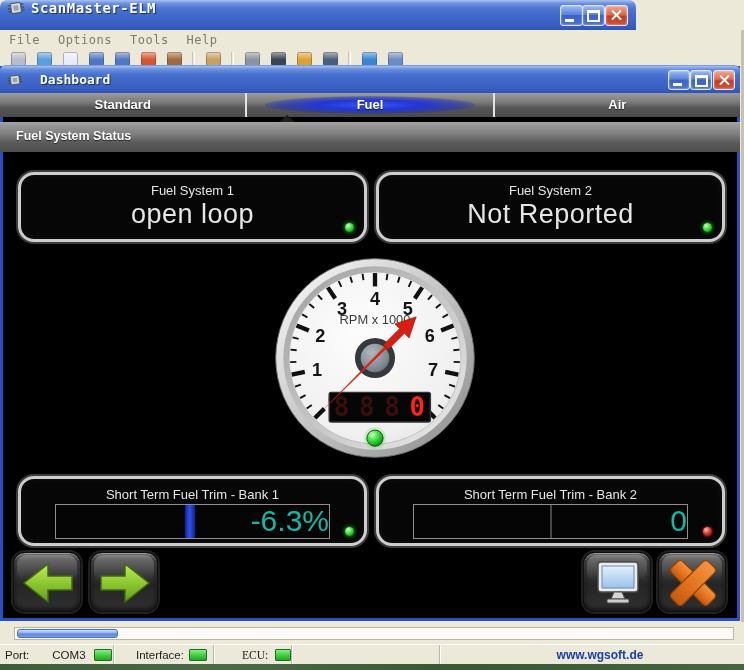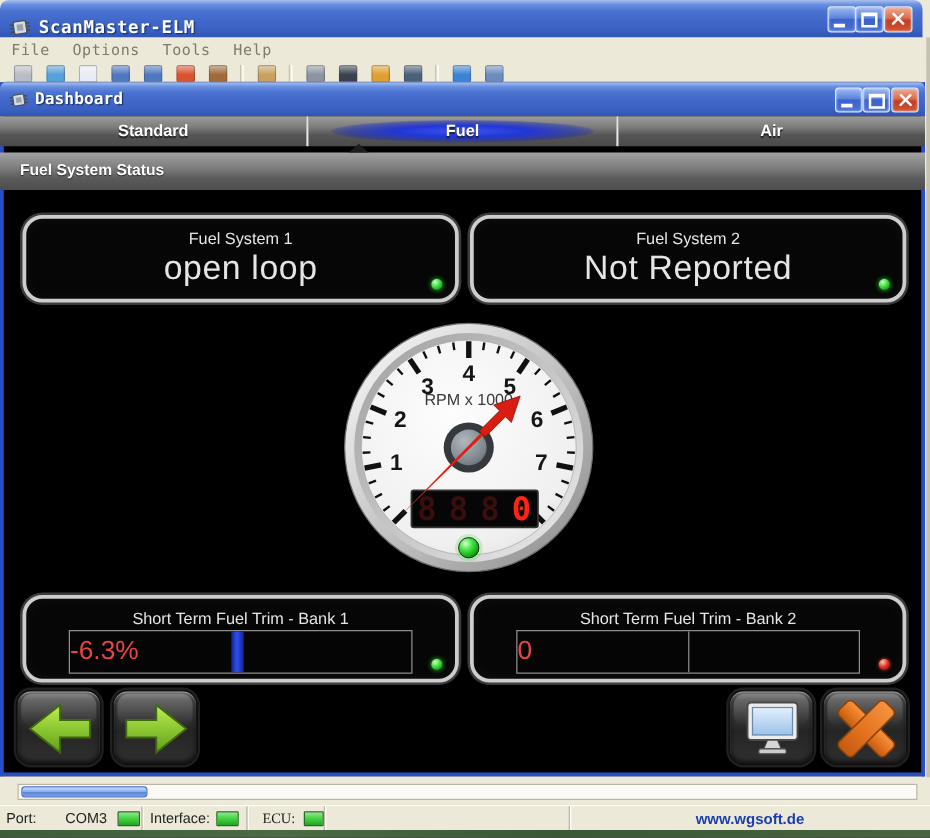--- a/index.html
+++ b/index.html
@@ -1,23 +1,23 @@
 <!DOCTYPE html>
 <html><head>
 <meta charset="utf-8">
 <style>
   html,body{margin:0;padding:0;background:#222;}
   #screen{position:relative;width:744px;height:670px;overflow:hidden;
     background:#ece9d8;font-family:"Liberation Sans",sans-serif;
     -webkit-font-smoothing:antialiased;}
 
   
-  .titlebar{position:absolute;left:0;top:0;width:738px;height:30px;
+  .titlebar{position:absolute;left:0;top:0;width:636px;height:30px;
     background:linear-gradient(180deg,#a8c0ee 0%,#6a90e0 12%,#4a72d0 30%,#4068ca 55%,#3a60c2 80%,#2f54b4 100%);
-    border-top-left-radius:7px;border-top-right-radius:7px;display:flex;align-items:flex-end;}
+    border-top-left-radius:7px;border-top-right-radius:7px;display:flex;align-items:flex-start;}
   .titlebar .wtitle{color:#fff;font-family:"DejaVu Sans Mono",monospace;font-weight:bold;
     font-size:14px;margin-left:6px;text-shadow:1px 1px 1px #1a3064;letter-spacing:.5px;}
   .appicon{margin-left:7px;transform:rotate(-8deg);}
   .winbtn{position:absolute;top:5px;width:21px;height:19px;border:1px solid #dce8ff;border-radius:3px;
     background:linear-gradient(180deg,#9cb8f0 0%,#5a82dc 45%,#3a62c8 50%,#4a72d4 100%);
     box-shadow:inset 0 0 2px rgba(255,255,255,.65);}
   .winbtn.close{background:linear-gradient(180deg,#f0a890 0%,#dc6a4a 45%,#c43c24 55%,#d05434 100%);}
   .glyph-min{position:absolute;left:4px;bottom:3px;width:9px;height:3px;background:#fff;}
   .glyph-max{position:absolute;left:4px;top:4px;width:9px;height:7px;border:2px solid #fff;border-top-width:3px;}
   .xbar{position:absolute;left:4px;top:8px;width:13px;height:2.4px;background:#fff;border-radius:1px;}
@@ -32,21 +32,21 @@
     background-image:linear-gradient(180deg,rgba(255,255,255,.55),rgba(255,255,255,0) 55%);
     box-shadow:0 0 0 1px rgba(60,60,70,.35) inset;}
   .tbsep{width:1px;height:14px;margin-left:10px;border-left:1px solid #c8c4b2;border-right:1px solid #fff;}
 
   
   .dash{position:absolute;left:0;top:66px;width:740px;height:555px;background:#000;
     border:3px solid #2750c8;border-top:none;box-sizing:border-box;z-index:5;}
   .dash-title{position:absolute;left:-3px;top:-1px;width:740px;height:28px;
     background:linear-gradient(180deg,#a8c0ee 0%,#6a90e0 12%,#4a72d0 30%,#4068ca 55%,#3a60c2 80%,#2f54b4 100%);
     border-top-left-radius:6px;border-top-right-radius:6px;display:flex;align-items:center;box-sizing:border-box;
-    border-top:1px solid #7a9ae8;}
+    border-top:1px solid #7a9ae8;gap:12px;}
   .dash-title .wtitle{color:#fff;font-family:"DejaVu Sans Mono",monospace;font-weight:bold;font-size:13px;
     margin-left:5px;text-shadow:1px 1px 1px #1a3064;}
   .dash-title .winbtn{top:4px;width:20px;height:18px;}
 
   .tabbar{position:absolute;left:-3px;top:27px;width:740px;height:24px;display:flex;}
   .tab{flex:1;position:relative;background:linear-gradient(180deg,#9c9c9c 0%,#7a7a7a 38%,#565656 62%,#4a4a4a 100%);
     border-right:2px solid #e4e4e4;overflow:hidden;}
   .tab:last-child{border-right:none;}
   .tab .glow{display:none;position:absolute;left:7%;right:7%;top:3px;bottom:3px;border-radius:50%;
     background:radial-gradient(ellipse at center,#3c54f2 0%,#2136d6 35%,rgba(28,46,190,.5) 62%,rgba(28,46,190,0) 80%);}
@@ -70,43 +70,43 @@
   .pvalue{margin-top:1px;text-align:center;color:#e5e5e5;font-size:27px;letter-spacing:.5px;}
   .led{position:absolute;right:10px;bottom:7px;width:9px;height:9px;border-radius:50%;background:#333;}
   .led.green{background:radial-gradient(circle at 35% 30%,#caffc2,#3ddc3d 45%,#0f9a12 80%,#085d08);box-shadow:0 0 4px #2ad42a;}
   .led.red{background:radial-gradient(circle at 35% 30%,#ffc4ba,#e03a2a 45%,#9a120a 80%,#5d0808);box-shadow:0 0 3px #d43a2a;}
 
   .trimbox{position:absolute;left:34px;right:34px;top:25px;height:33px;border:1px solid #8e8e8e;
     background:#050505;overflow:hidden;}
   .trim-marker{position:absolute;top:0;bottom:0;width:10px;transform:translateX(-50%);}
   .trim-marker.blue{background:linear-gradient(90deg,#0e2290,#3050ee 45%,#0e2290);}
   .trim-marker.line{width:1px;background:#8a8a8a;}
-  .trimvalue{position:absolute;left:0;right:0;top:0;bottom:0;text-align:left;line-height:32px;
-    color:#ef4444;font-size:21px;}
+  .trimvalue{position:absolute;left:0;right:0;top:0;bottom:0;text-align:right;line-height:32px;
+    color:#14b8a6;font-size:30px;}
 
   
   .navbtn{position:absolute;width:68px;height:60px;border-radius:12px;border:1px solid #101010;box-sizing:border-box;
     background:linear-gradient(180deg,#6e6e6e 0%,#454545 12%,#252525 55%,#303030 100%);
     box-shadow:inset 0 1px 1px rgba(255,255,255,.4), inset 0 -2px 4px rgba(0,0,0,.7), 0 0 0 2px rgba(70,70,70,.45);}
   .navbtn:after{content:"";position:absolute;left:3px;right:3px;top:2px;height:45%;border-radius:9px;
     background:linear-gradient(180deg,rgba(255,255,255,.22),rgba(255,255,255,0));}
   .navbtn svg{position:relative;z-index:1;}
 
   
   #gauge-wrap{position:absolute;left:267px;top:187px;width:210px;height:210px;}
 
   
   .scrollarea{position:absolute;left:0;top:622px;width:744px;height:22px;background:#ece9d8;}
   .scrolltrack{position:absolute;left:14px;top:5px;width:720px;height:13px;background:#fbfaf6;
     border:1px solid #bab6a6;box-sizing:border-box;}
   .scrollthumb{position:absolute;left:2px;top:1px;width:101px;height:9px;border-radius:3px;
     background:linear-gradient(180deg,#cadeff 0%,#8cb0f0 45%,#5a86d8 55%,#7aa0e4 100%);border:1px solid #4a72c8;box-sizing:border-box;}
 
   .statusbar{position:absolute;left:0;top:644px;width:744px;height:20px;background:#ece9d8;
-    border-top:1px solid #fff;display:flex;align-items:center;font-size:11.5px;color:#222;box-sizing:border-box;}
+    border-top:1px solid #fff;display:flex;align-items:center;font-size:11.5px;color:#222;box-sizing:border-box;gap:16px;}
   .sb-sec{display:flex;align-items:center;height:100%;box-sizing:border-box;border-right:1px solid #bcb8a8;box-shadow:1px 0 0 #fff;}
   .sb-ind{width:16px;height:10px;border:1px solid #256a25;border-radius:1px;
     background:linear-gradient(180deg,#86ee86 0%,#38ca38 60%,#26a426 100%);}
   .website{width:100%;text-align:center;font-weight:bold;color:#1a3faa;font-size:12px;}
 
   .desktop-strip{position:absolute;left:0;top:664px;width:744px;height:6px;
     background:linear-gradient(90deg,#3e5c3a,#4c6a44 30%,#3a5836 60%,#486440);}
   .rborder{position:absolute;right:0;top:30px;width:3px;height:592px;background:#c6c2b2;}
 </style>
 </head>

